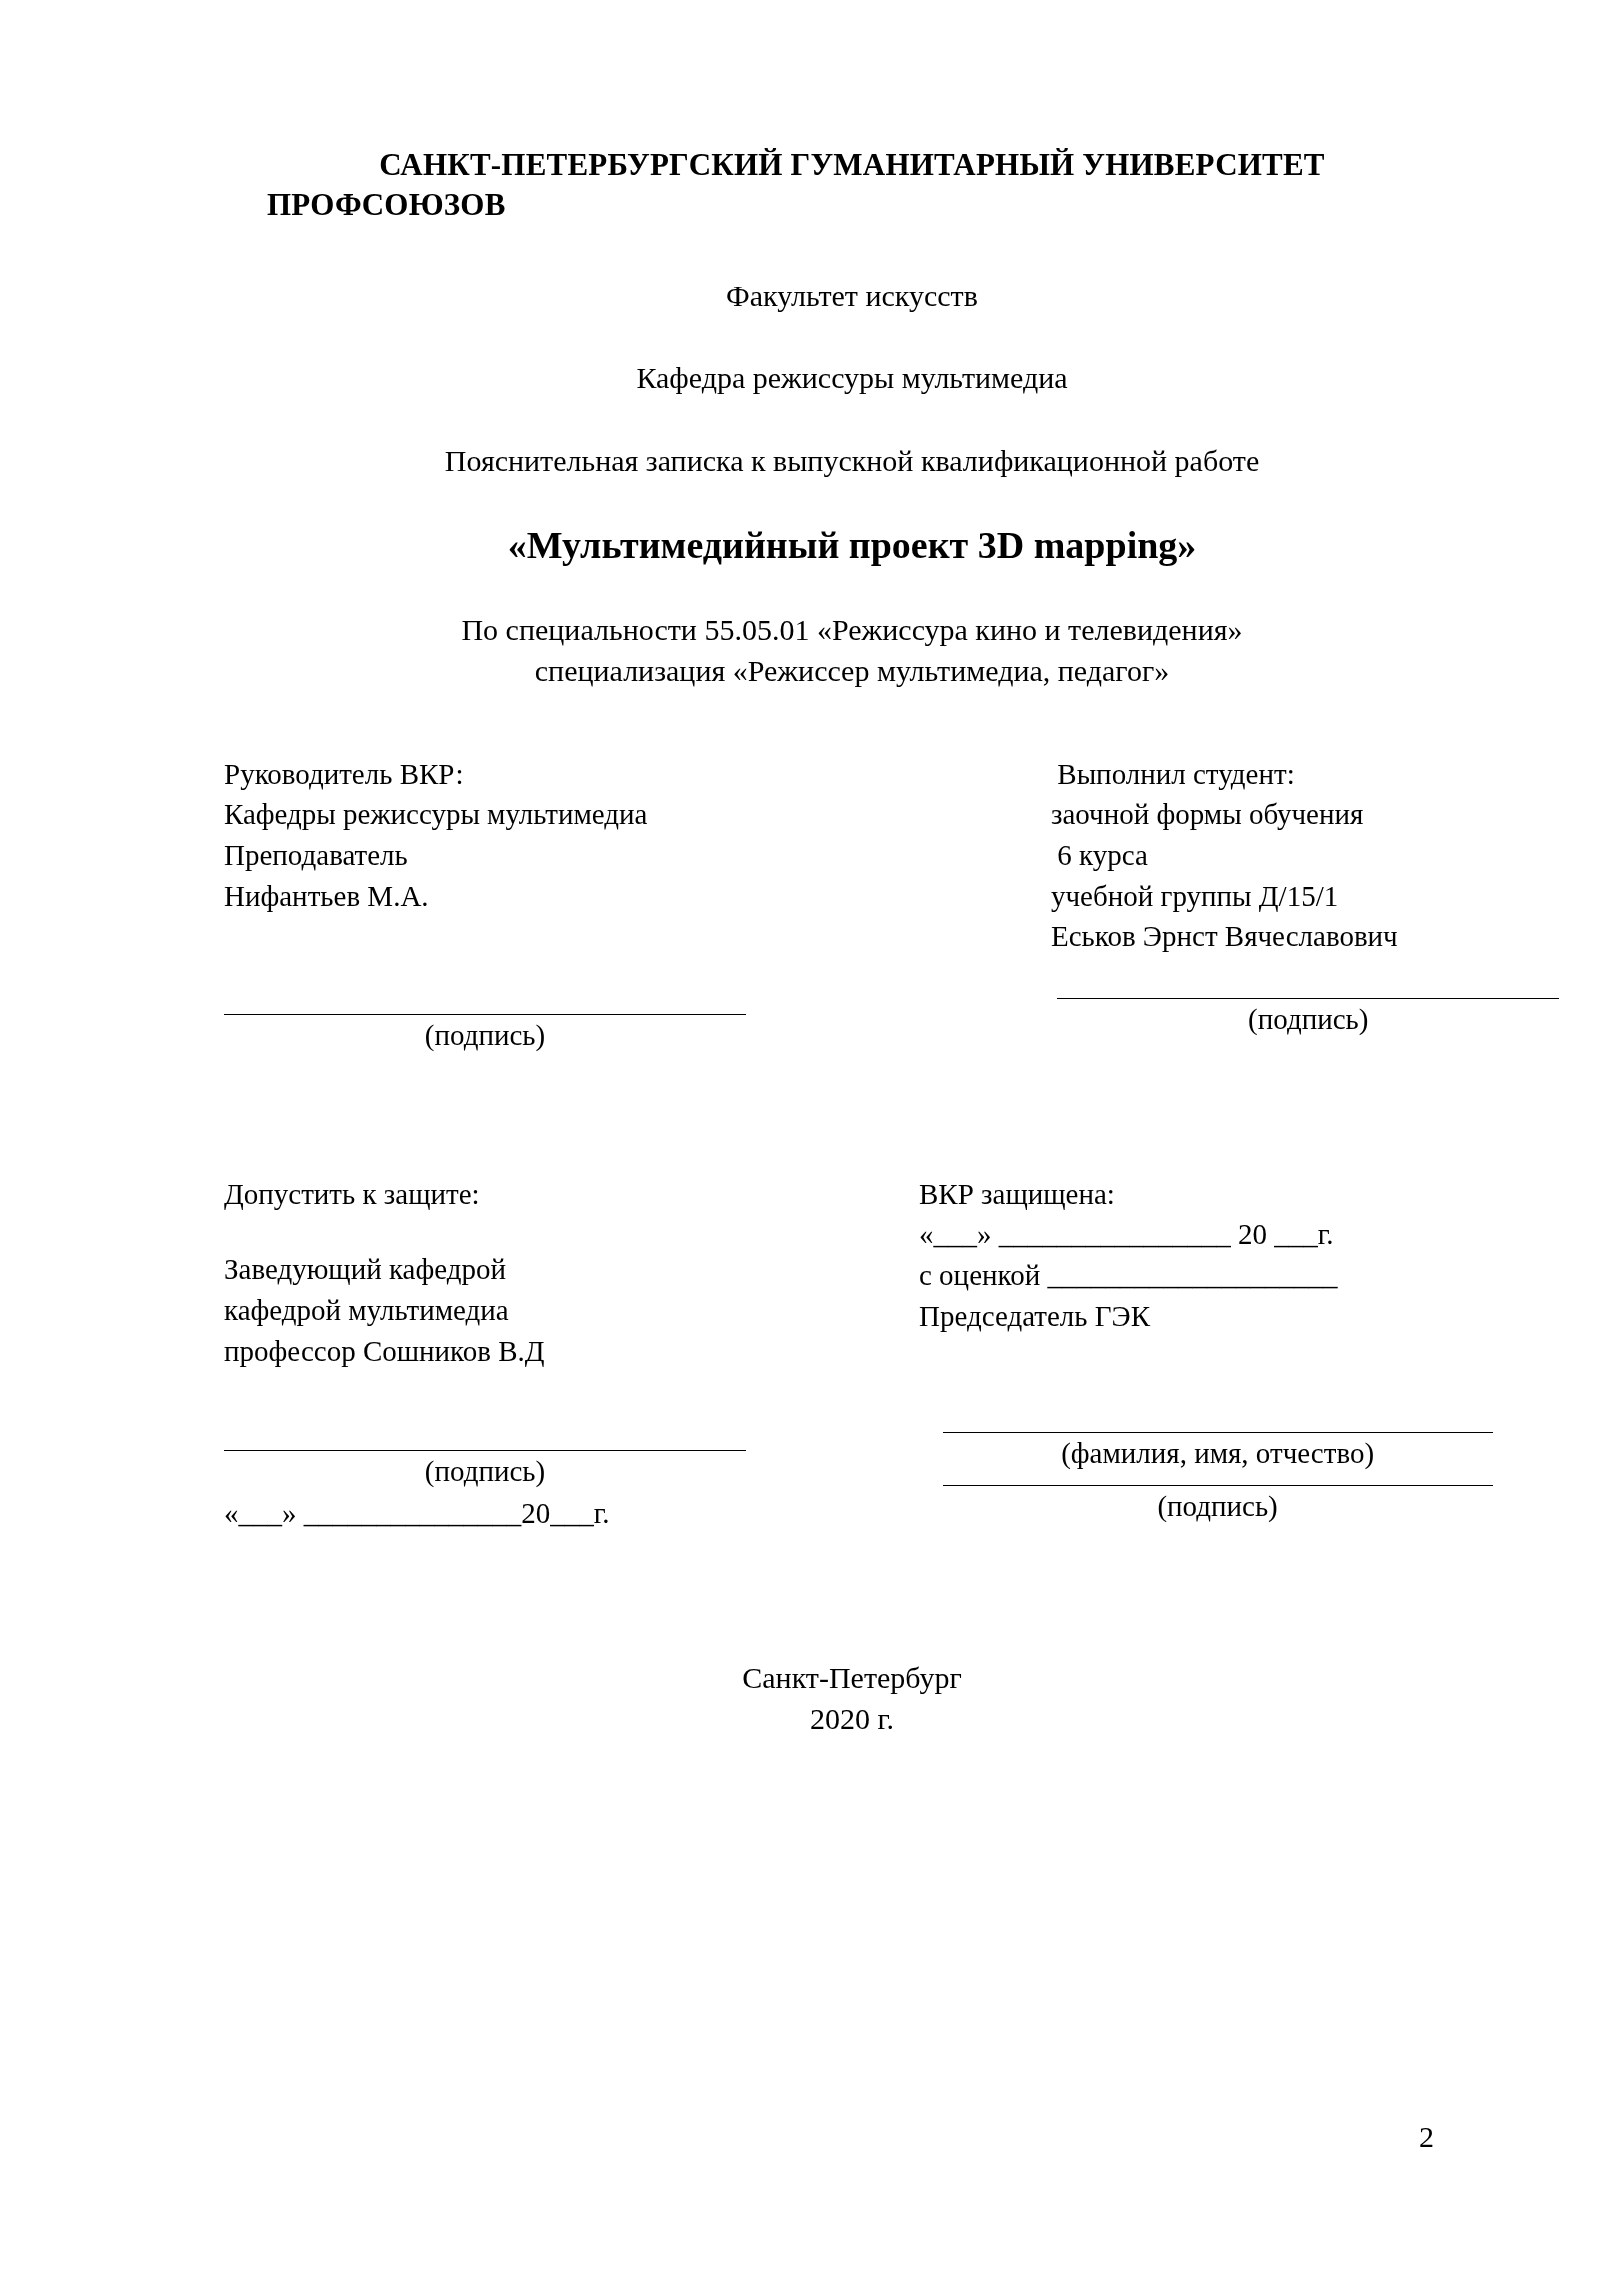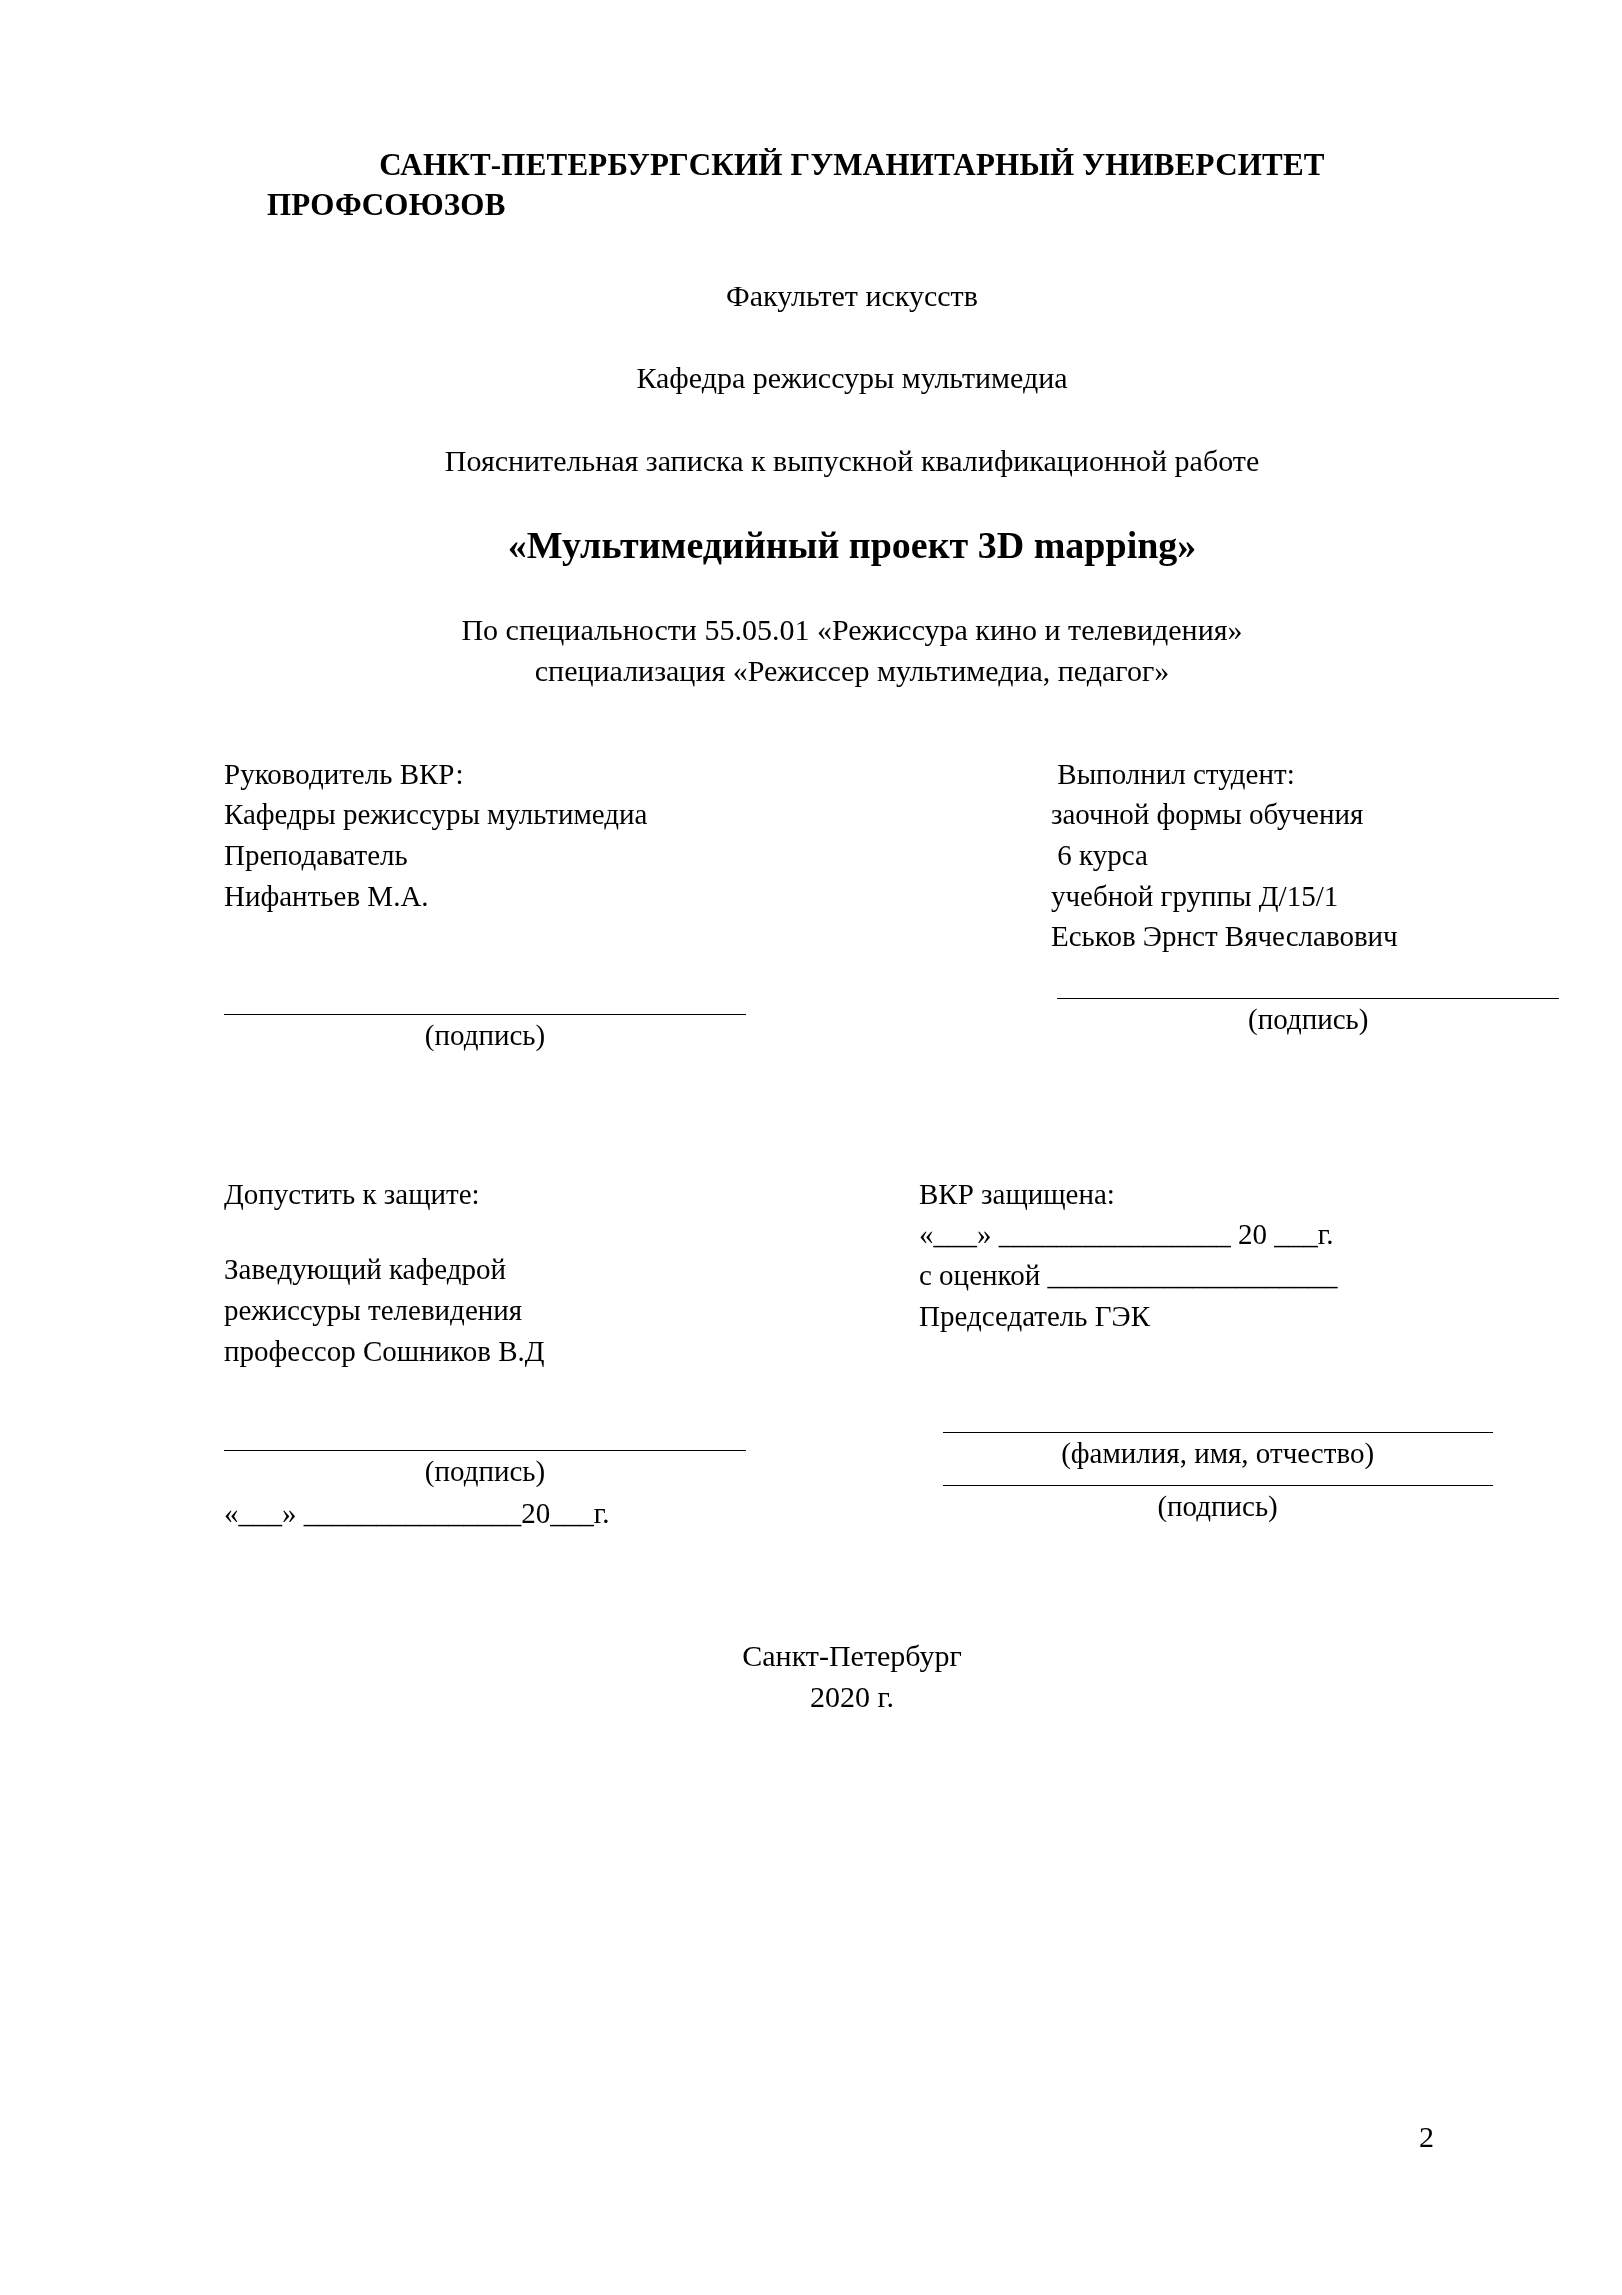--- a/index.html
+++ b/index.html
@@ -159,41 +159,41 @@
       </div>
 
     </div>
 
     <div class="cols" style="height: 440px; margin-top: 90px;">
 
       <div class="col-left">
         <div>Допустить к защите:</div>
         <div style="height: 35px;"></div>
         <div>Заведующий кафедрой</div>
-        <div>режиссуры телевидения</div>
+        <div>кафедрой мультимедиа</div>
         <div>профессор Сошников В.Д</div>
         <div class="rule" style="width: 522px; margin-top: 79px;"></div>
         <div class="sig-caption" style="width: 522px;">(подпись)</div>
         <div class="nowrap" style="margin-top: 1.6px;">«___» _______________20___г.</div>
       </div>
 
       <div class="col-right" style="left: 695px; width: 597px;">
         <div>ВКР защищена:</div>
         <div class="nowrap">«___» ________________ 20 ___г.</div>
         <div class="nowrap">с оценкой ____________________</div>
         <div>Председатель ГЭК</div>
         <div class="rule" style="width: 550px; margin-top: 96px; margin-left: 23.6px;"></div>
         <div class="sig-caption" style="width: 550px; margin-left: 23.6px;">(фамилия, имя, отчество)</div>
         <div class="rule" style="width: 550px; margin-top: 11px; margin-left: 23.6px;"></div>
         <div class="sig-caption" style="width: 550px; margin-left: 23.6px;">(подпись)</div>
       </div>
 
     </div>
 
-    <div class="place" style="margin-top: 21px;">Санкт-Петербург</div>
+    <div class="place" style="margin-top: 43px;">Санкт-Петербург</div>
     <div class="place">2020 г.</div>
 
   </div>
 
   <div class="pageno">2</div>
 
 </div>
 
 
 </body></html>

